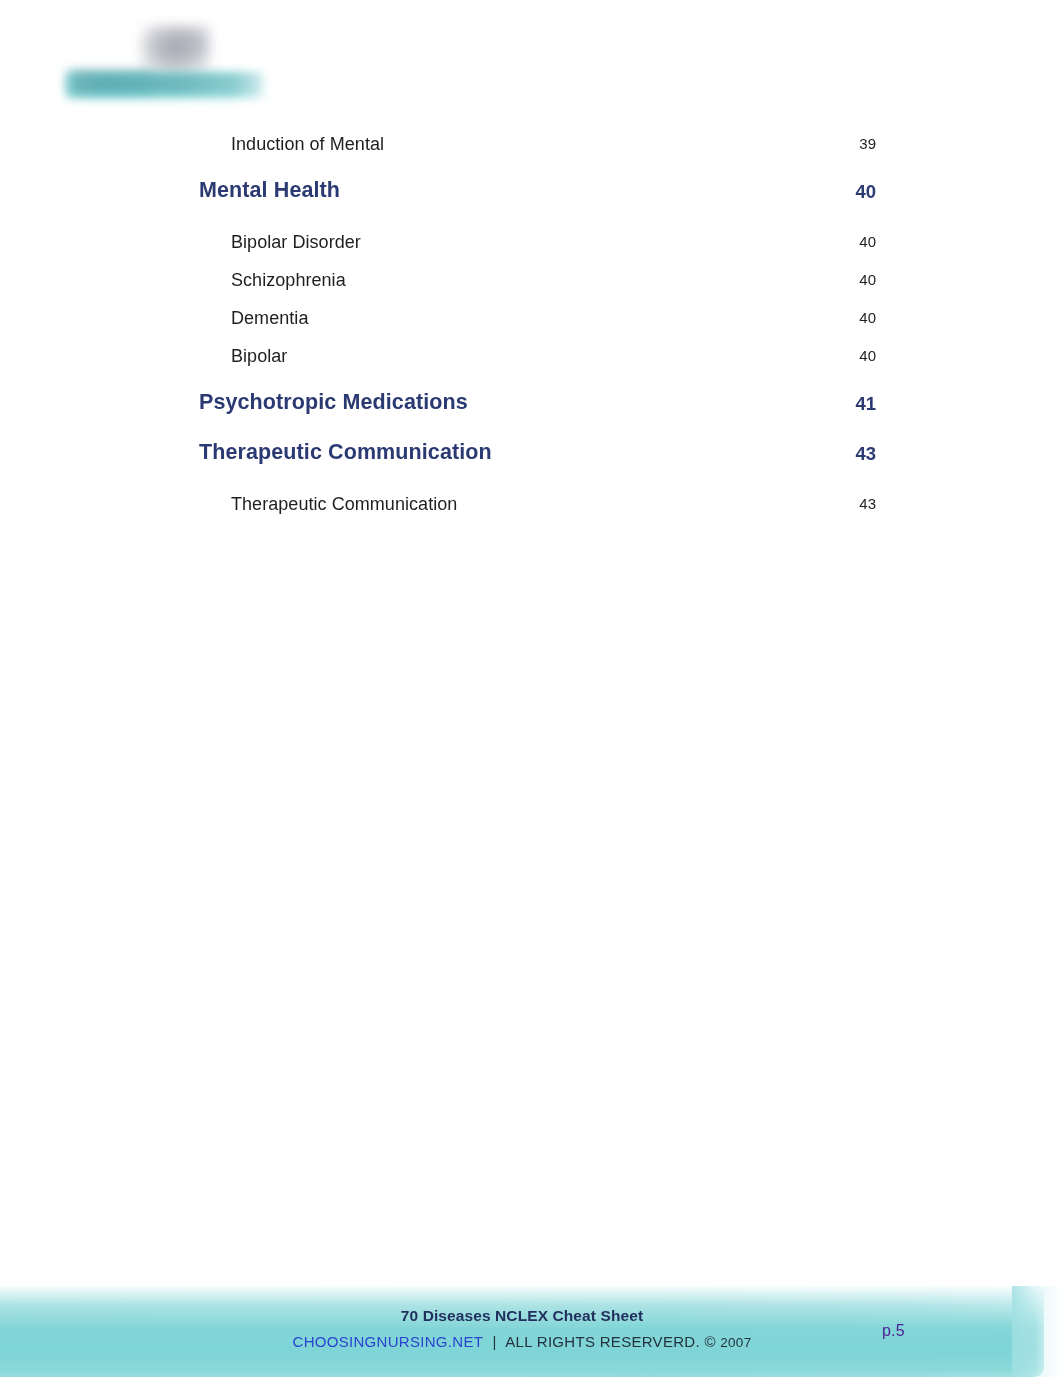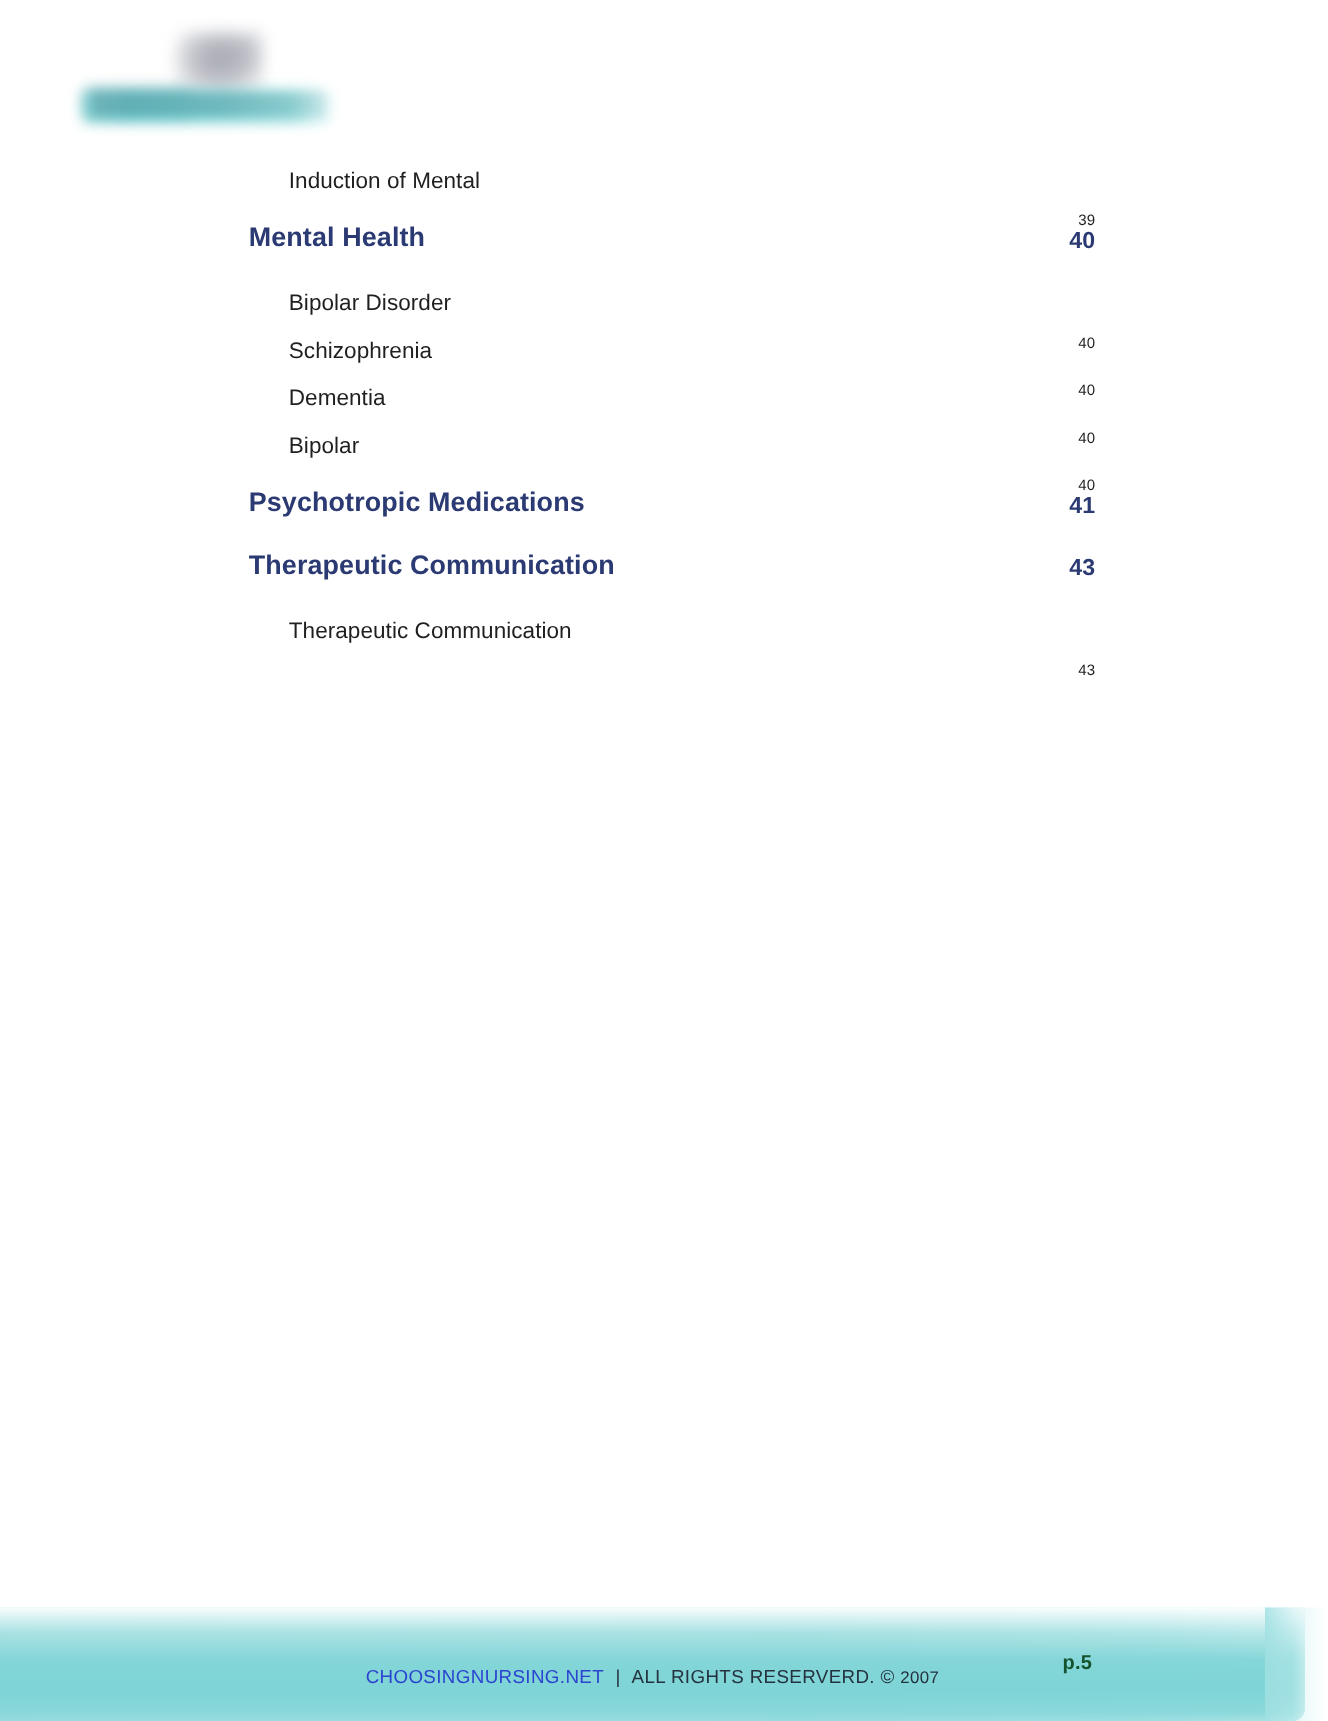--- a/index.html
+++ b/index.html
@@ -128,24 +128,23 @@
   .row-sub .label {
     left: 231px;
     top: 0;
     font-size: 18px;
     font-weight: 400;
     color: #1F1F21;
     letter-spacing: 0.05px;
   }
   .row-sub .page-num {
     top: 1px;
-    font-size: 12px;
+    font-size: 15px;
     font-weight: 400;
     color: #1F1F21;
-    margin-top: 34px;
   }
 
   
   .gap-before-section { margin-top: 6px; }
   .gap-after-section  { margin-top: 4px; }
 
   
   .footer-band {
     position: absolute;
     left: 0;
@@ -214,25 +213,25 @@
   .footer-link {
     color: #2B44D0;
   }
   .footer-sep {
     color: #24323F;
     padding: 0 5px;
   }
   .footer-year { font-size: 13.5px; }
   .footer-page {
     position: absolute;
-    left: 850px;
+    left: 882px;
     top: 1322px;
     font-size: 16px;
-    font-weight: 700;
-    color: #14532d;
+    font-weight: 400;
+    color: #4c1d95;
     letter-spacing: 0.2px;
   }
 </style>
 </head>
 <body>
 
 <div class="page">
 
   <div class="logo-wrap">
     <div class="logo-mark"></div>
@@ -277,20 +276,21 @@
       <div class="toc-row row-sub gap-after-section">
         <span class="label">Therapeutic Communication</span>
         <span class="page-num">43</span>
       </div>
     </div>
 
   <div class="footer-band"></div>
   <div class="footer-band-edge"></div>
 
   <div class="footer-content">
+    <div class="footer-title">70 Diseases NCLEX Cheat Sheet</div>
     <div class="footer-sub">
       <span class="footer-link">CHOOSINGNURSING.NET</span>
       <span class="footer-sep">|</span>
       <span>ALL RIGHTS RESERVERD. ©</span>
       <span class="footer-year">2007</span>
     </div>
   </div>
   <div class="footer-page">p.5</div>
 
 </div>

